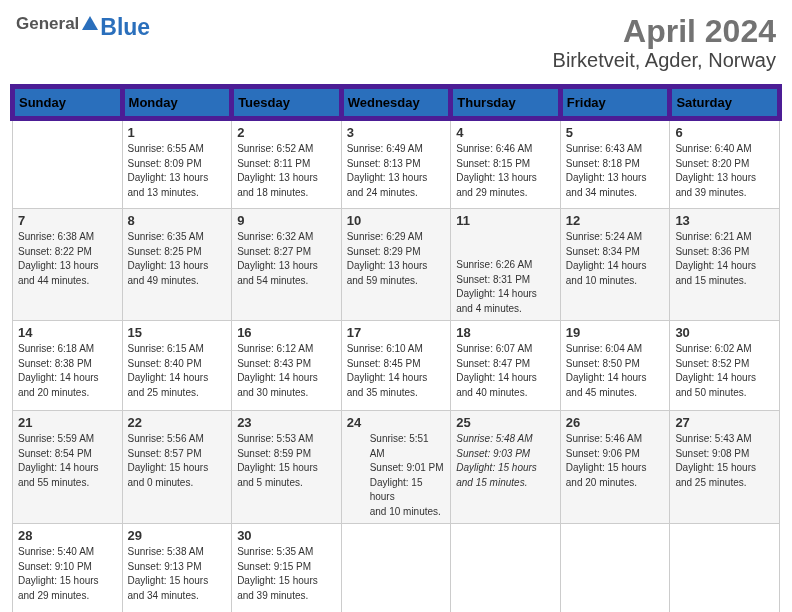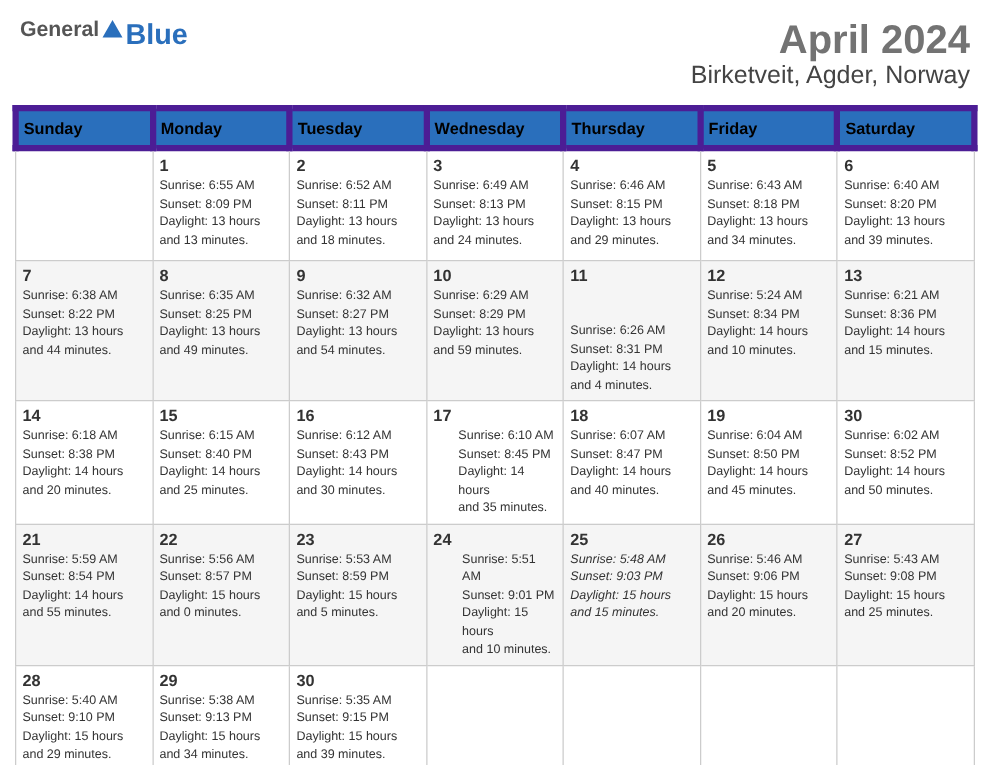--- a/index.html
+++ b/index.html
@@ -239,21 +239,21 @@
         </td>
         <td>
           <span class="day-number">16</span>
           <div class="day-info" style="white-space: pre-line;">Sunrise: 6:12 AM
 Sunset: 8:43 PM
 Daylight: 14 hours
 and 30 minutes.</div>
         </td>
         <td>
           <span class="day-number">17</span>
-          <div class="day-info" style="white-space: pre-line; margin-left: 20px;">Sunrise: 6:10 AM
+          <div class="day-info" style="white-space: pre-line;">Sunrise: 6:10 AM
 Sunset: 8:45 PM
 Daylight: 14 hours
 and 35 minutes.</div>
         </td>
         <td>
           <span class="day-number">18</span>
           <div class="day-info" style="white-space: pre-line;">Sunrise: 6:07 AM
 Sunset: 8:47 PM
 Daylight: 14 hours
 and 40 minutes.</div>

